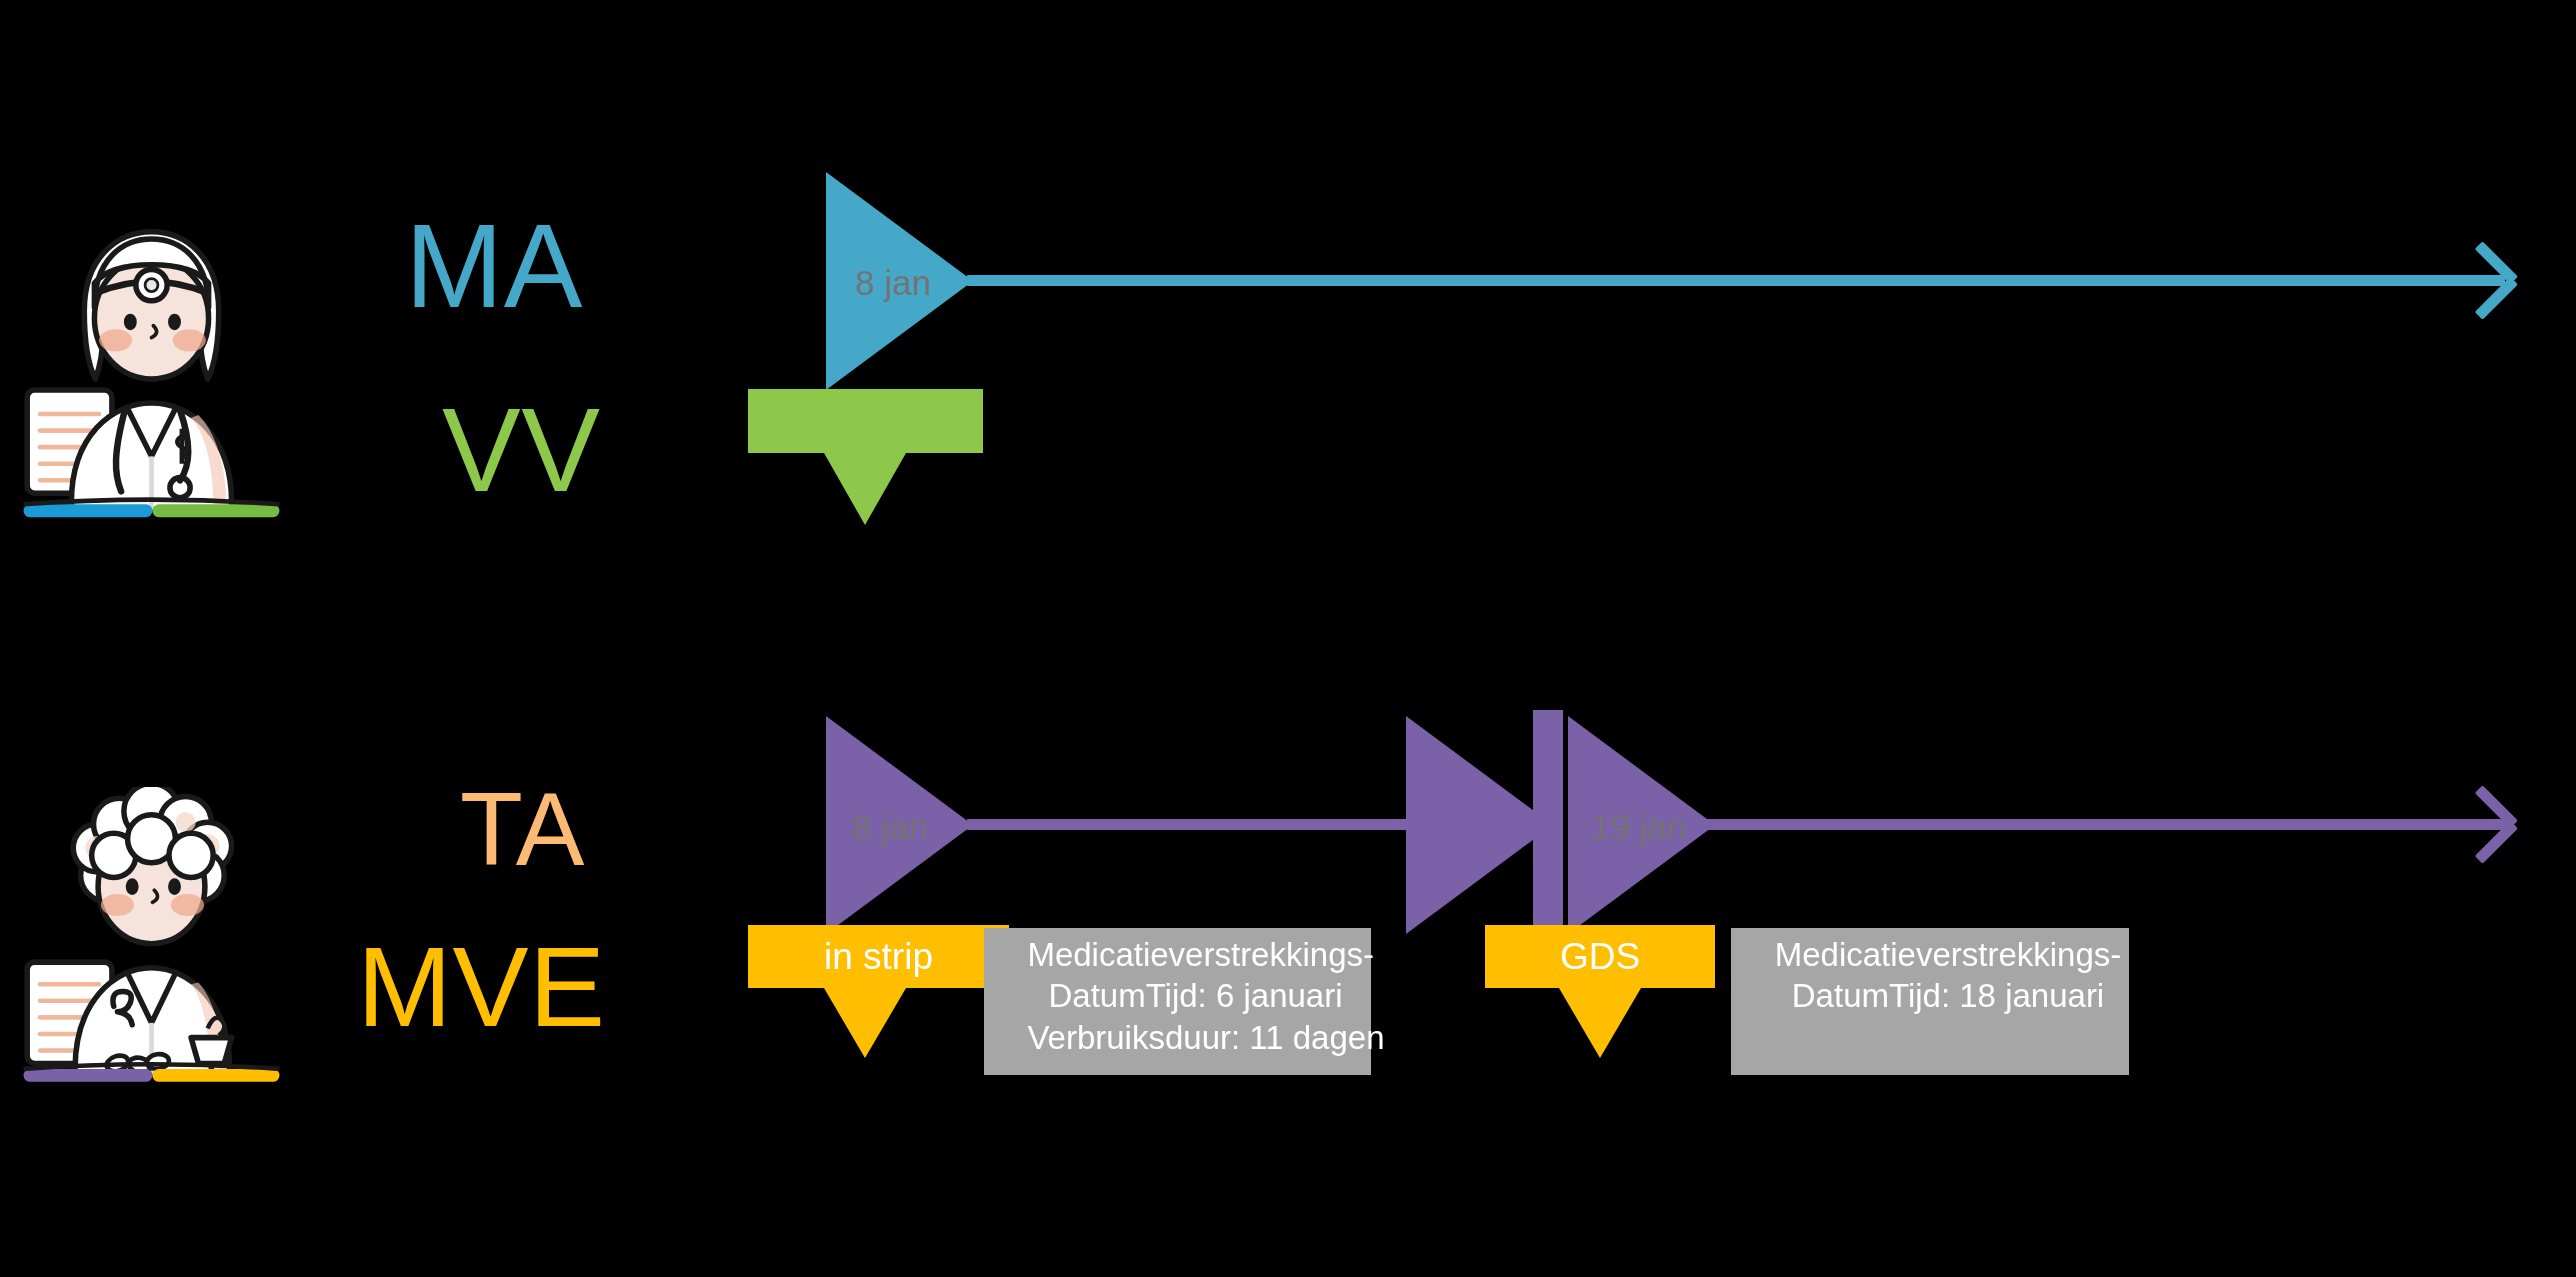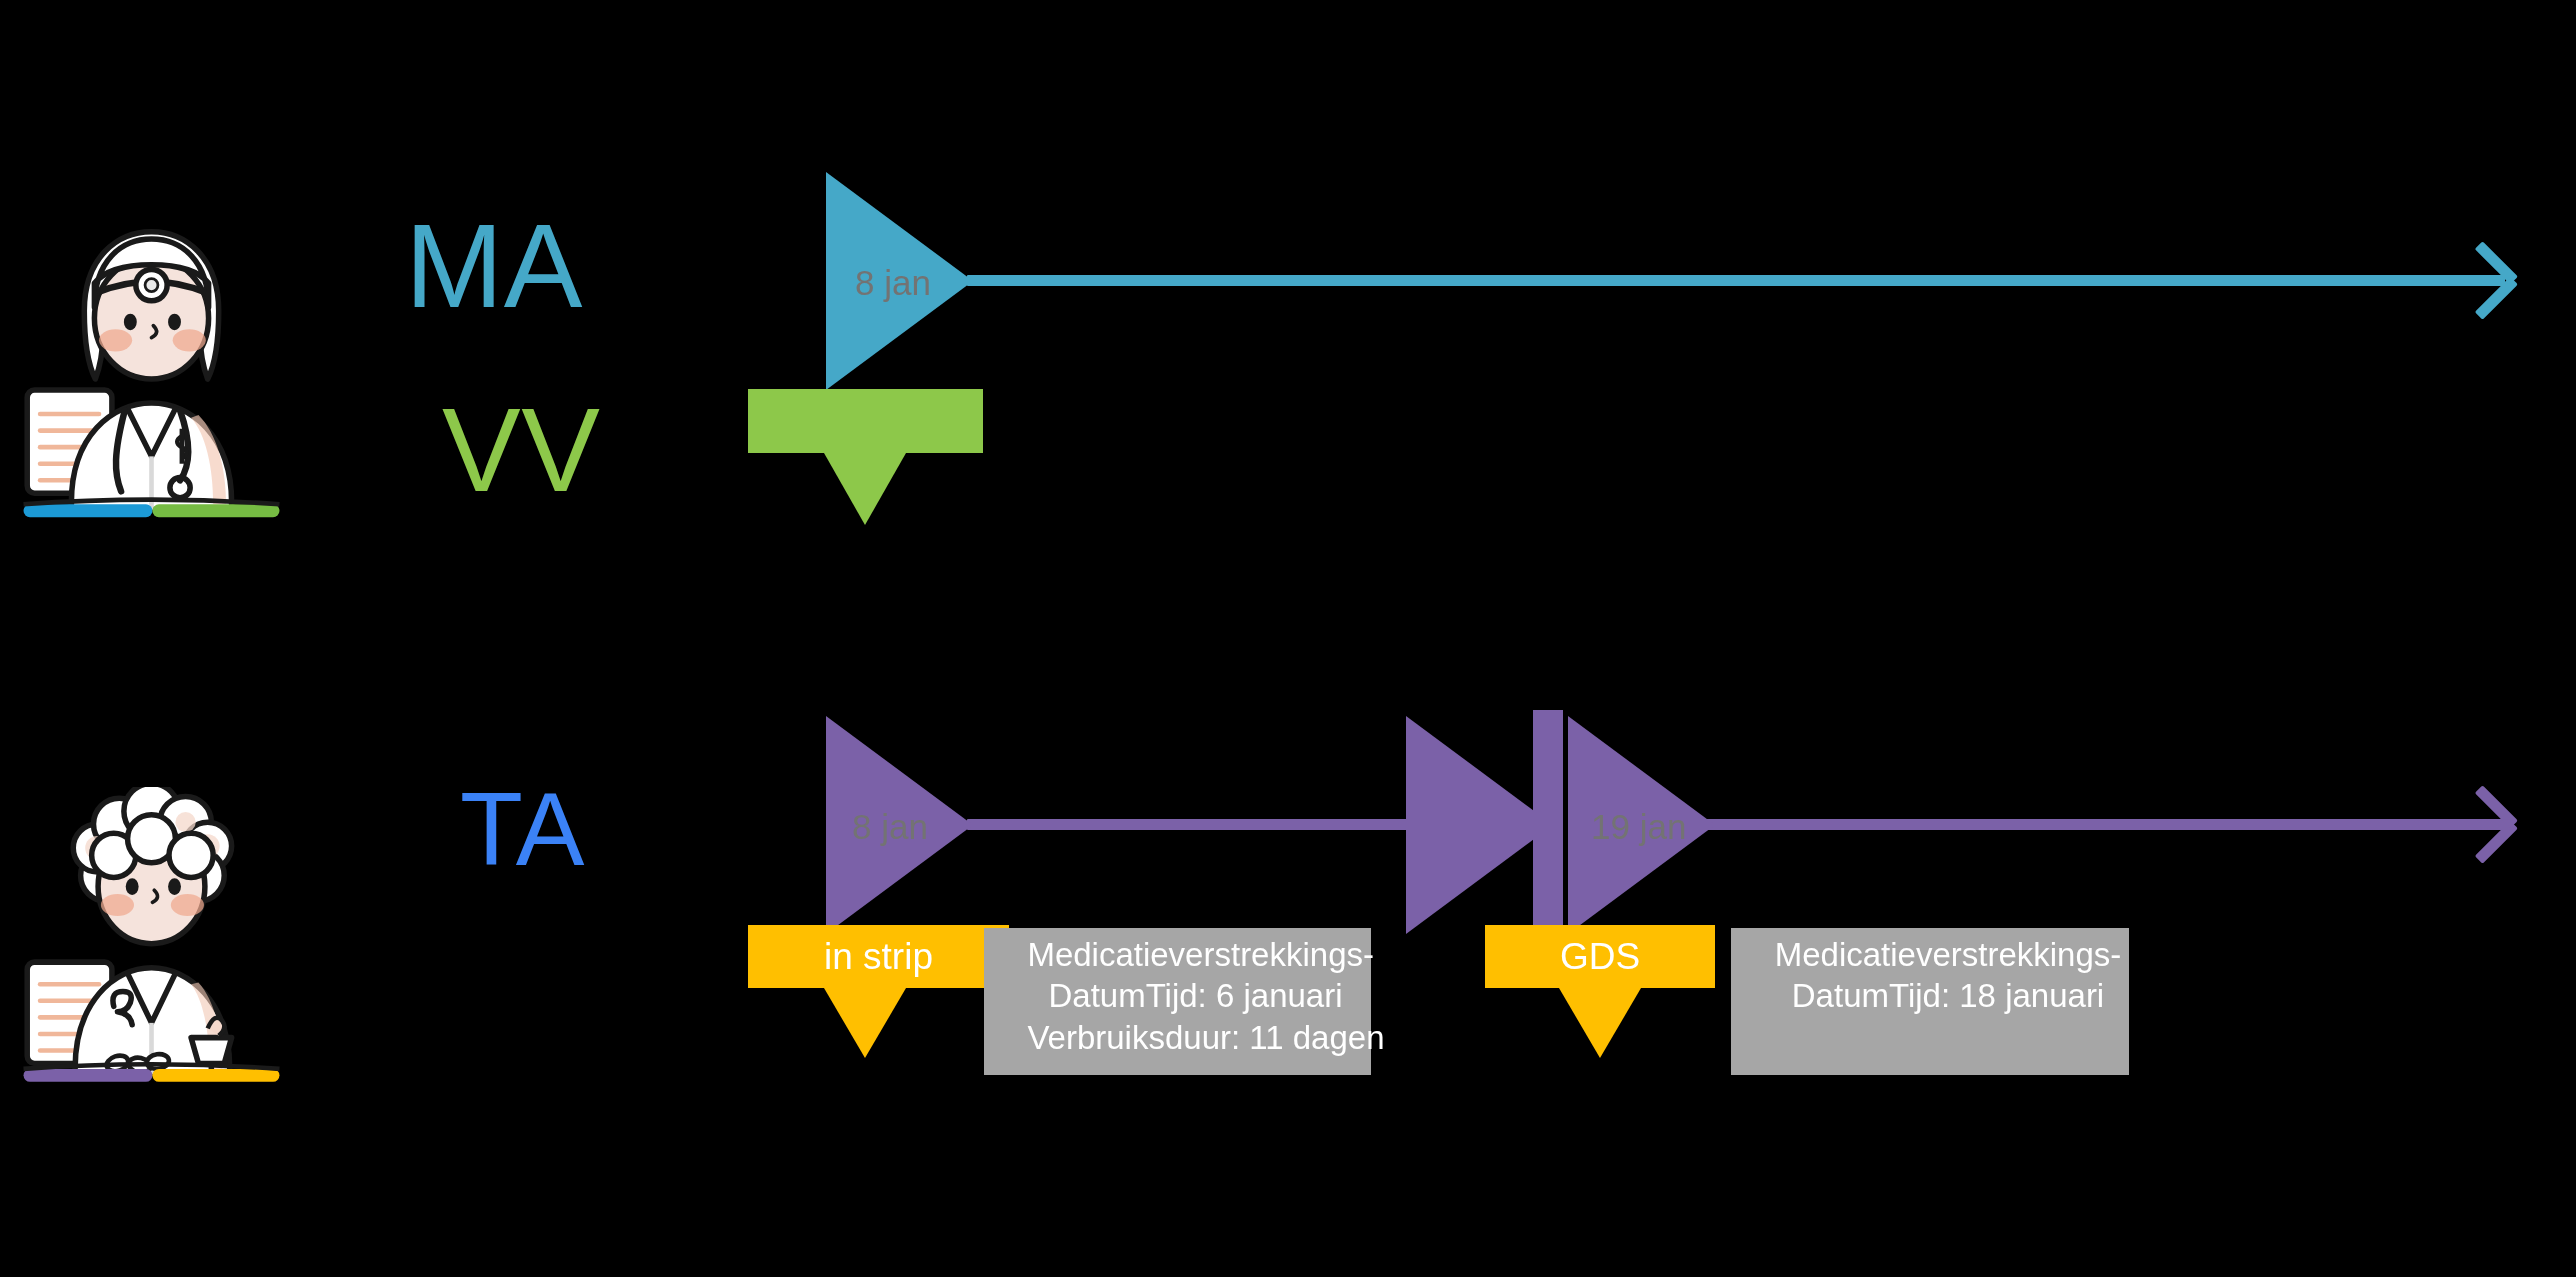--- a/index.html
+++ b/index.html
@@ -22,21 +22,21 @@
   
   .role-label {
     font-family: "Liberation Sans", sans-serif;
     font-weight: 400;
     line-height: 1;
     white-space: nowrap;
     letter-spacing: 0.5px;
   }
   .role-ma { font-size: 118px; color: #45A8C8; left: 405px; top: 207px; }
   .role-vv { font-size: 118px; color: #8DC84A; left: 442px; top: 391px; }
-  .role-ta { font-size: 103px; color: #3b82f6; left: 460px; top: 778px; }
+  .role-ta { font-size: 103px; color: #fdba74; left: 460px; top: 778px; }
   .role-mve { font-size: 114px; color: #FFBF00; left: 357px; top: 930px; }
 
   
   .tl-line { height: 11px; border-radius: 0.9px; }
   .tl-blue { background: #45A8C8; }
   .tl-purple { background: #7B61A8; }
 
   
   .chev { position: absolute; }
   .chev span {
@@ -261,20 +261,21 @@
       </g>
 
       <rect x="6" y="306" width="140" height="14" rx="7" fill="#7B61A8"></rect>
       <rect x="146" y="306" width="138" height="14" rx="7" fill="#FFBF00"></rect>
       <path d="M6 306 Q145 296 284 306" fill="none" stroke="#1a1a1a" stroke-width="5"></path>
     </svg>
   </div>
 
   <div class="abs role-label role-ta">TA</div>
 
+  <div class="abs role-label role-mve">MVE</div>
 
   <div class="abs tl-line tl-purple" style="left:967px; top:819px; width:449px;"></div>
 
   <div class="abs tl-line tl-purple" style="left:1699px; top:819px; width:810px;"></div>
 
   <div class="chev chev-purple abs" style="left:2464px; top:819px; width:50px; height:11px;">
     <span class="up"></span>
     <span class="dn"></span>
   </div>
 

